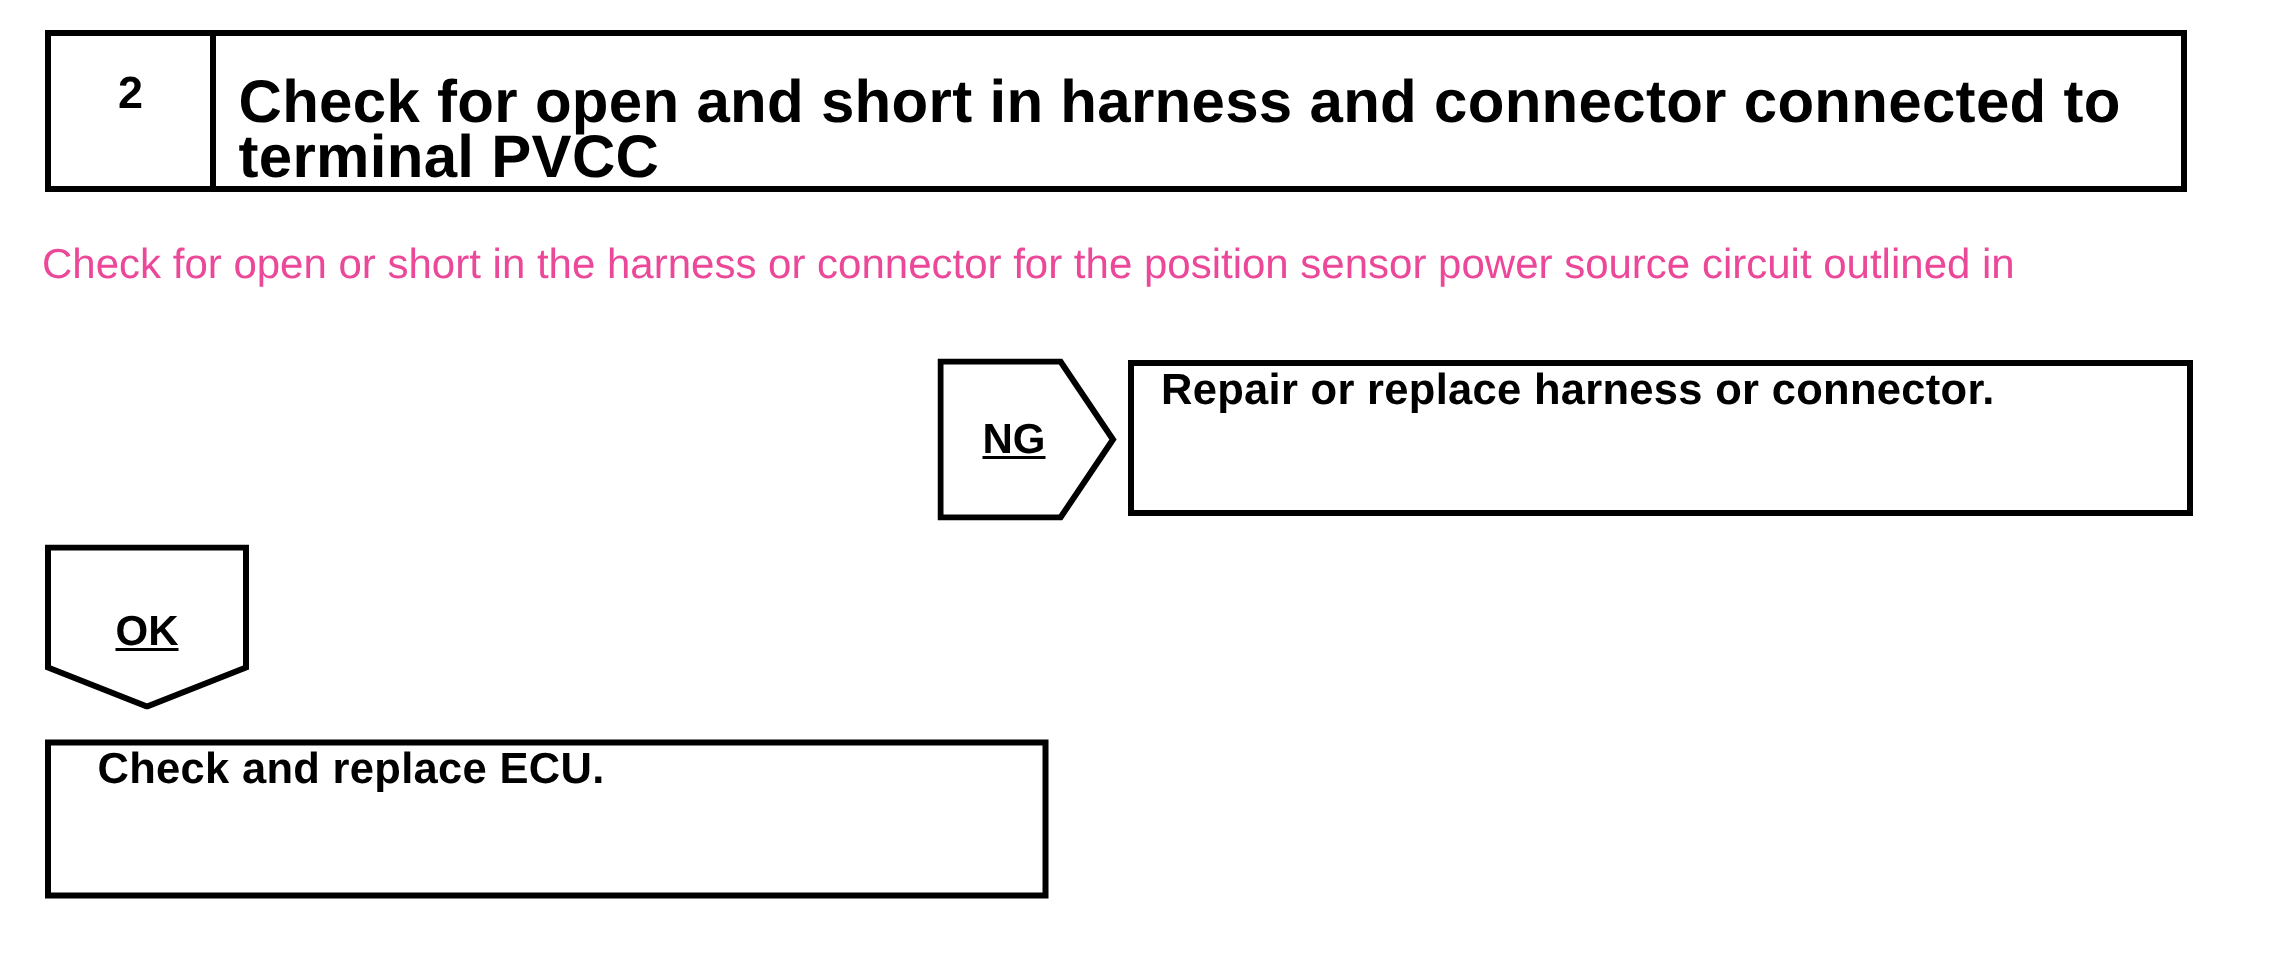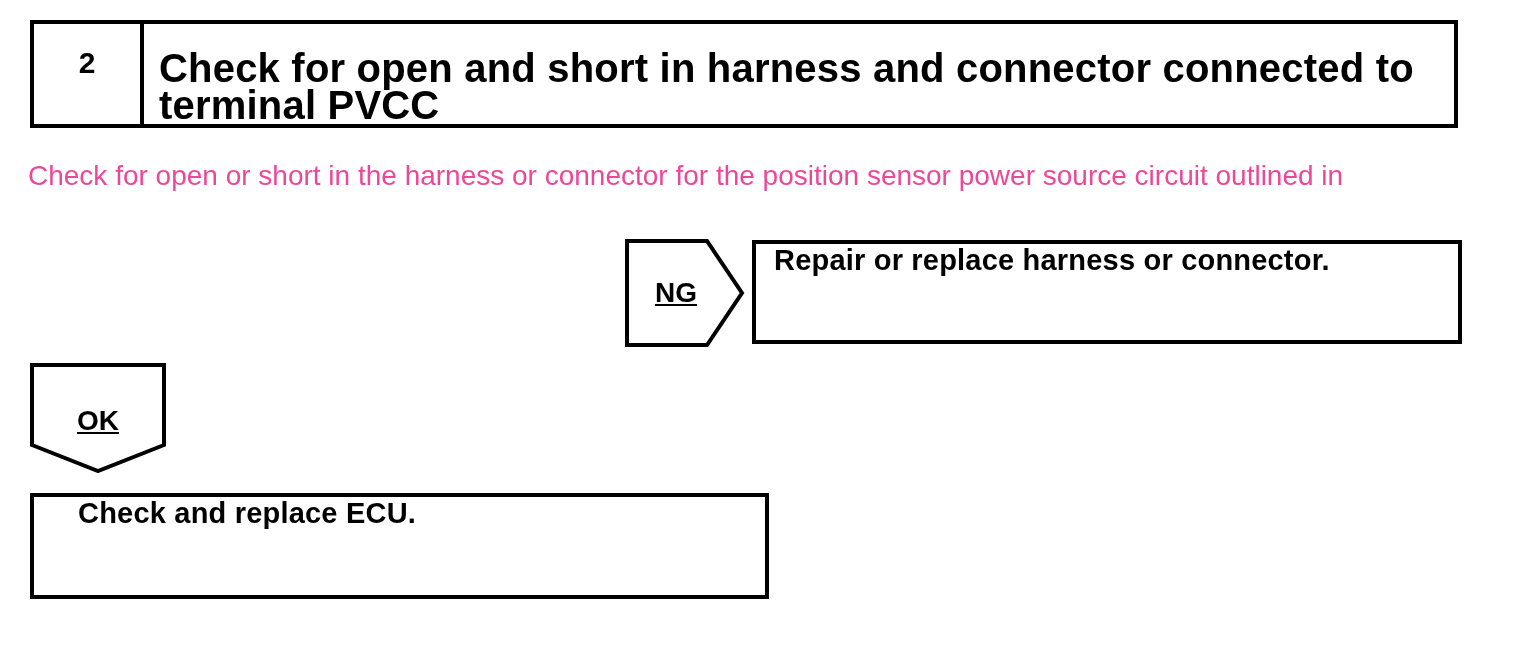--- a/index.html
+++ b/index.html
@@ -39,21 +39,21 @@
   .ng-connector .label { left:0; top:0; width:102px; height:108px; }
   .ok-connector { left:30px; top:363px; width:136px; height:110px; }
   .ok-connector .label { left:0; top:16px; width:136px; height:84px; }
   
   .action-box {
     position:absolute; border:4px solid #000; background:#fff;
     display:flex; align-items:flex-start; font-weight:bold; font-size:29px;
     letter-spacing:0.2px;
   }
   .ng-box { left:752px; top:240px; width:710px; height:104px; padding-left:18px; }
-  .ok-box { left:30px; top:493px; width:739px; height:106px; padding-left:44px; }
+  .ok-box { left:30px; top:493px; width:669px; height:106px; padding-left:31px; }
 </style>
 </head>
 <body>
 
 <div class="page">
 
   <div class="step-header">
     <div class="step-number-cell">2</div>
     <div class="step-title-cell">
       <div>Check for open and short in harness and connector connected to terminal PVCC</div>

